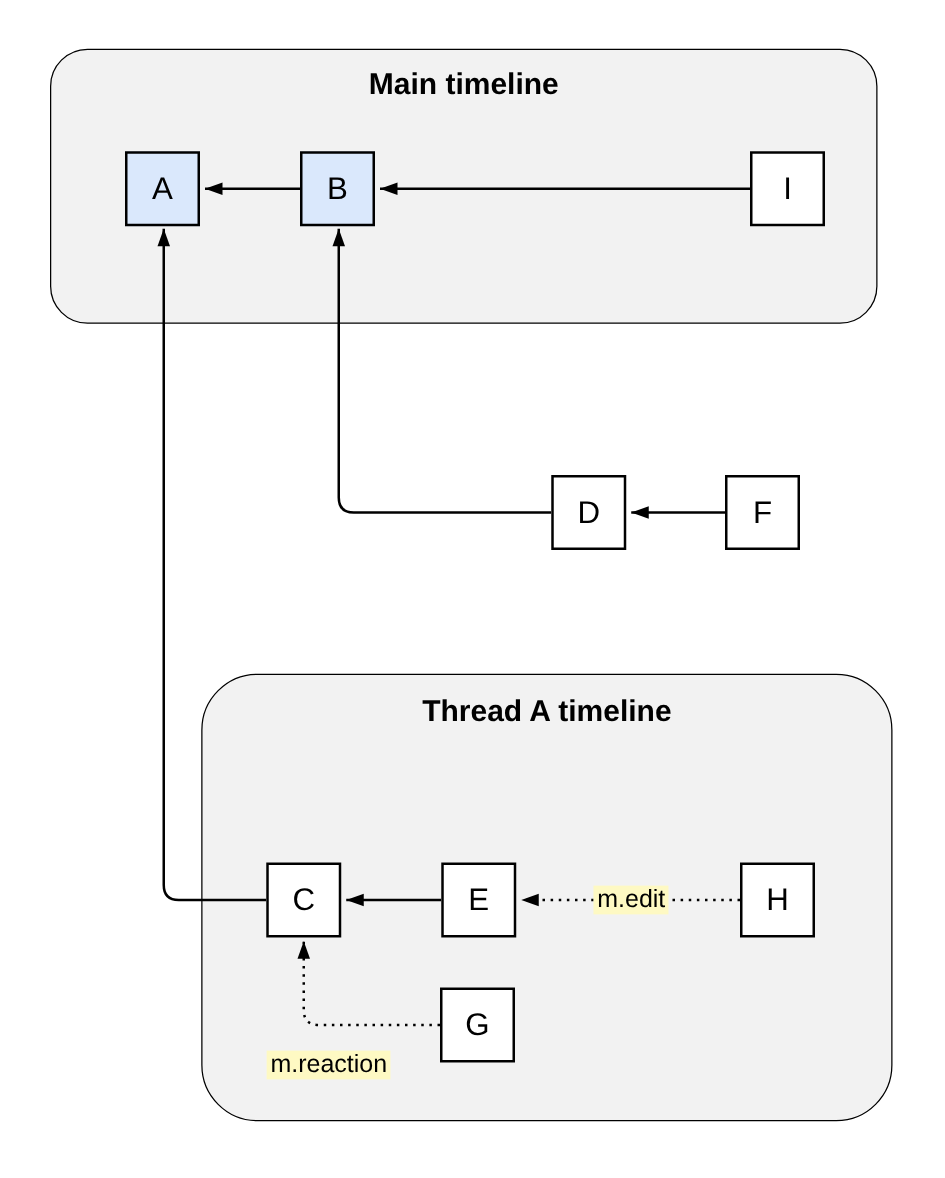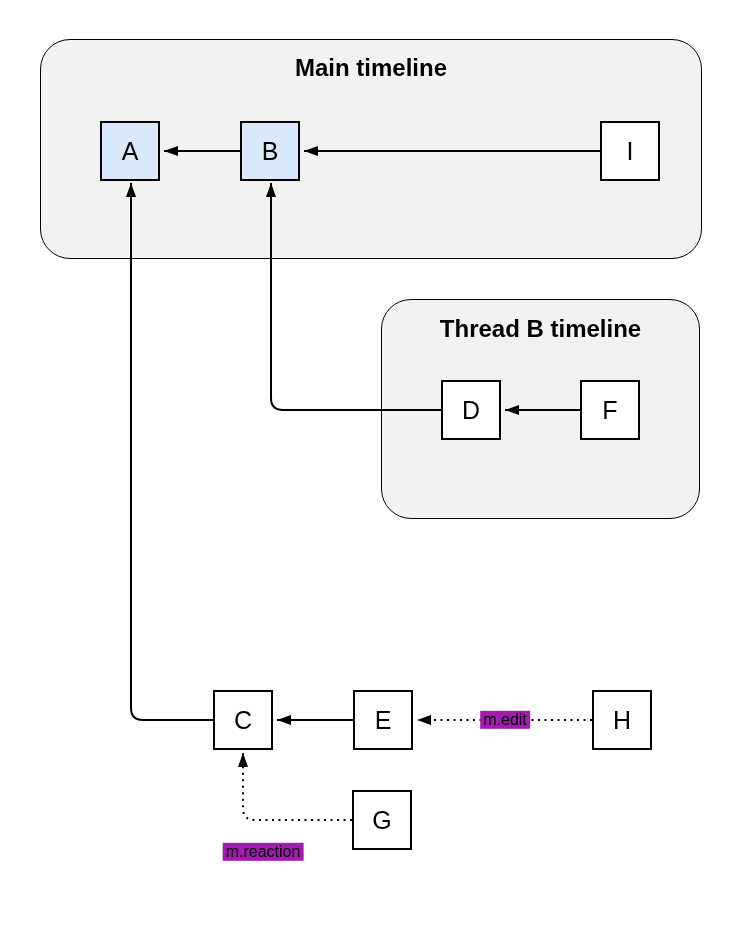--- a/index.html
+++ b/index.html
@@ -57,41 +57,41 @@
     stroke: var(--stroke-color, #000);
     stroke-width: 2;
     fill: none;
   }
   #edges .dotted {
     stroke-dasharray: 2 4.5;
   }
   .edge-label {
     position: absolute;
     transform: translate(-50%, -50%);
-    background: #a21caf;
+    background: #fef9c3;
     color: #000;
-    font-size: 16px;
+    font-size: 20px;
     line-height: 1.15;
     padding: 0 3px;
     white-space: nowrap;
   }
 </style>
 </head>
 <body>
 
 <div id="canvas">
 
   <div class="container-box r30" style="left:40px; top:39px; width:662px; height:220px;">
     <div class="container-title" style="top:15px;">Main timeline</div>
   </div>
 
-  <div class="container-box r30" style="left:381px; top:299px; width:319px; height:220px;">
-    <div class="container-title" style="top:16px;">Thread B timeline</div>
+
+  <div class="container-box r45" style="left:161px; top:539px; width:553px; height:358px;">
+    <div class="container-title" style="top:17px;">Thread A timeline</div>
   </div>
-
 
   <svg id="edges" width="756" height="942" viewBox="0 0 756 942">
     <defs>
       <marker id="arrow" viewBox="0 0 16 12" refX="15" refY="6" markerWidth="16" markerHeight="12" markerUnits="userSpaceOnUse" orient="auto">
         <path d="M1,1 L15,6 L1,11 Z" fill="#000000"></path>
       </marker>
     </defs>
 
     <line x1="240" y1="151" x2="164" y2="151" marker-end="url(#arrow)"></line>
     <line x1="600" y1="151" x2="304" y2="151" marker-end="url(#arrow)"></line>

